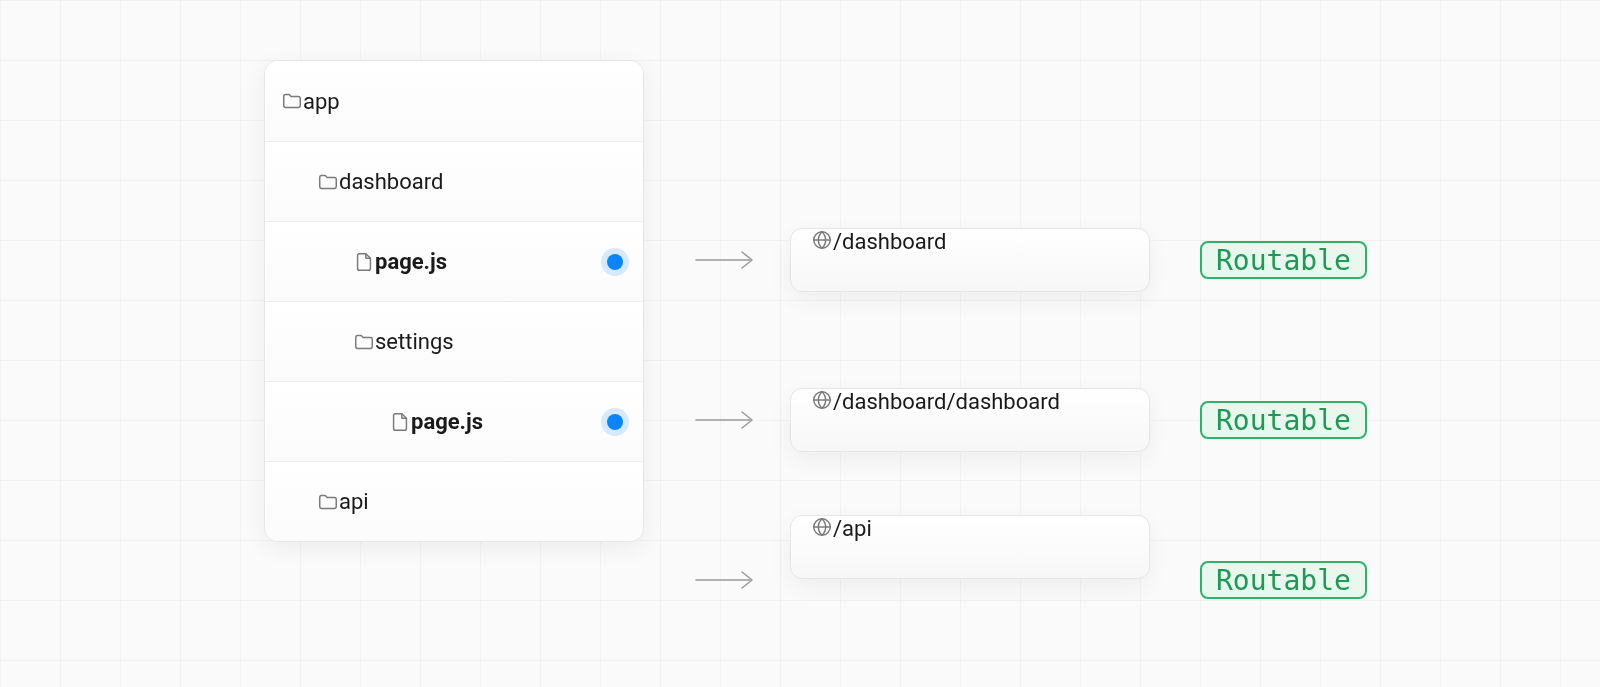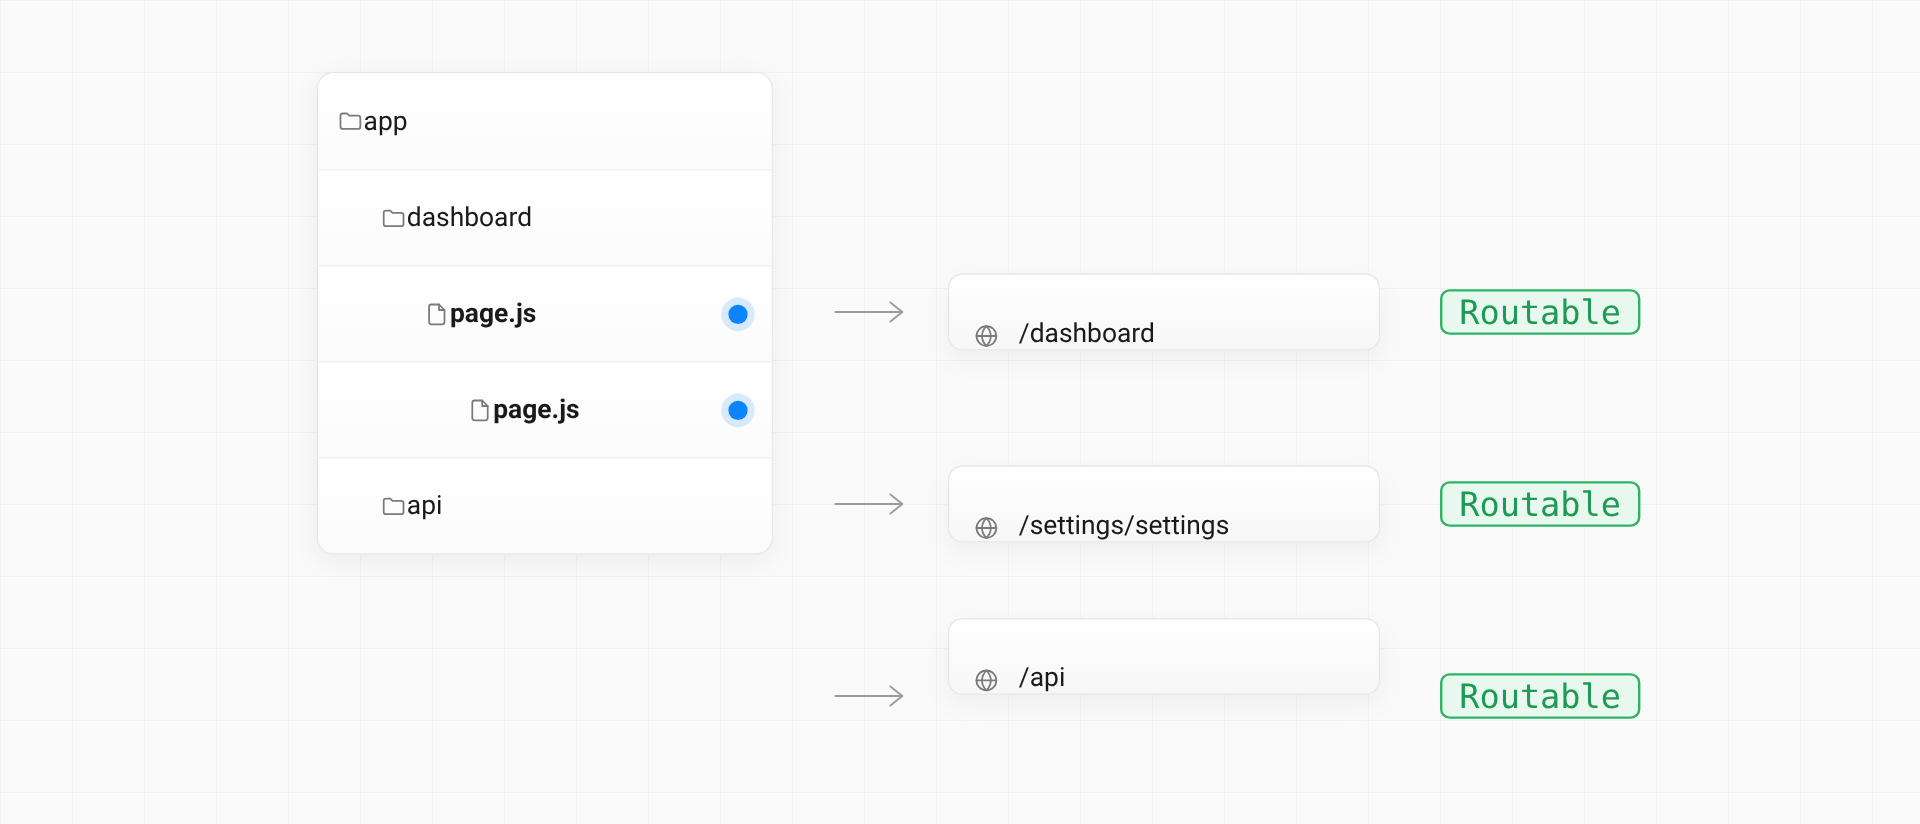--- a/index.html
+++ b/index.html
@@ -80,22 +80,22 @@
   .pill {
     position: absolute;
     left: 790px;
     width: 360px;
     height: 64px;
     border: 1px solid #e5e5e5;
     border-radius: 12px;
     background: linear-gradient(#ffffff, #f7f7f7);
     box-shadow: 0 8px 24px rgba(0,0,0,0.05);
     display: flex;
-    align-items: flex-end;
-    gap: 16px;
+    align-items: flex-start;
+    gap: 0;
     padding: 0 20px;
     font-size: 22px;
     color: #1a1a1a;
   }
 
   
   .badge {
     position: absolute;
     left: 1200px;
     height: 38px;
@@ -138,20 +138,29 @@
       <span class="indent i2"></span>
       <span class="icon-file">
         <svg viewBox="0 0 24 24">
             <path d="M14 3H7a2 2 0 0 0-2 2v14a2 2 0 0 0 2 2h10a2 2 0 0 0 2-2V8z"></path>
             <path d="M14 3v5h5"></path>
           </svg>
       </span>
       <span class="bold">page.js</span>
       <span class="spacer"></span>
       <span class="dot"></span>
+    </div>
+    <div class="tree-row">
+      <span class="indent i2"></span>
+      <span class="icon-folder">
+        <svg viewBox="0 0 24 24">
+            <path d="M3 7a2 2 0 0 1 2-2h4l2 2h8a2 2 0 0 1 2 2v8a2 2 0 0 1-2 2H5a2 2 0 0 1-2-2V7z"></path>
+          </svg>
+      </span>
+      <span>settings</span>
     </div>
     <div class="tree-row">
       <span class="indent" style="width:108px"></span>
       <span class="icon-file">
         <svg viewBox="0 0 24 24">
             <path d="M14 3H7a2 2 0 0 0-2 2v14a2 2 0 0 0 2 2h10a2 2 0 0 0 2-2V8z"></path>
             <path d="M14 3v5h5"></path>
           </svg>
       </span>
       <span class="bold">page.js</span>
@@ -199,21 +208,21 @@
     <span>/dashboard</span>
   </div>
   <div class="pill" style="top:388px">
     <span class="icon-globe">
       <svg viewBox="0 0 24 24">
           <circle cx="12" cy="12" r="9"></circle>
           <path d="M3 12h18"></path>
           <path d="M12 3c2.5 2.5 4 5.5 4 9s-1.5 6.5-4 9c-2.5-2.5-4-5.5-4-9s1.5-6.5 4-9z"></path>
         </svg>
     </span>
-    <span>/settings/settings</span>
+    <span>/dashboard/dashboard</span>
   </div>
   <div class="pill" style="top:515px">
     <span class="icon-globe">
       <svg viewBox="0 0 24 24">
           <circle cx="12" cy="12" r="9"></circle>
           <path d="M3 12h18"></path>
           <path d="M12 3c2.5 2.5 4 5.5 4 9s-1.5 6.5-4 9c-2.5-2.5-4-5.5-4-9s1.5-6.5 4-9z"></path>
         </svg>
     </span>
     <span>/api</span>

